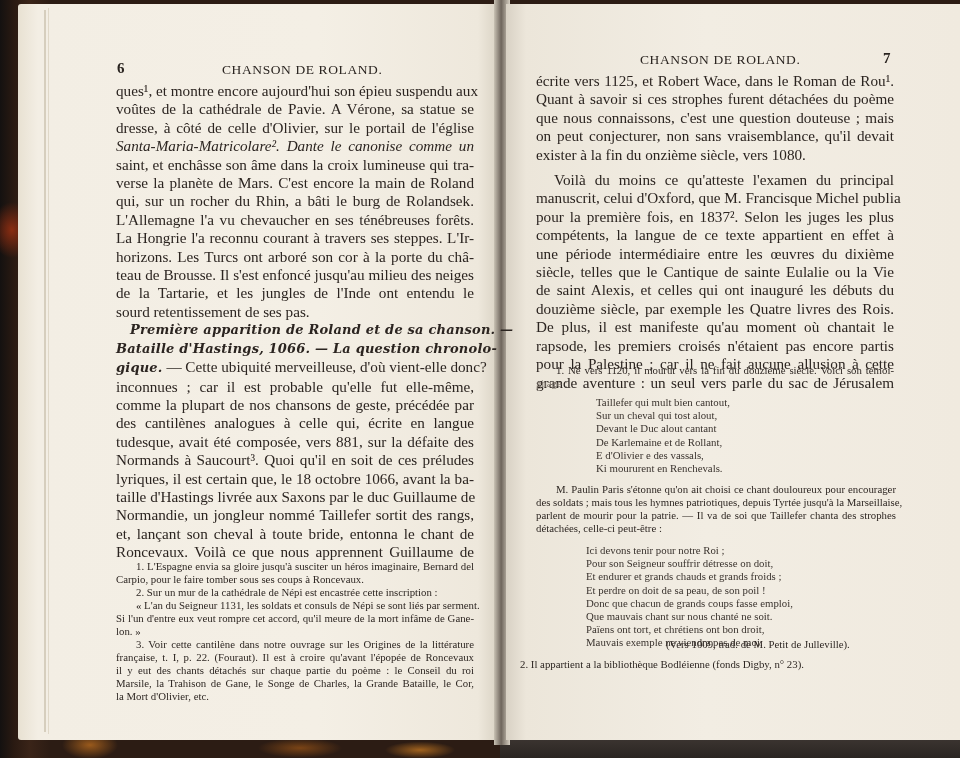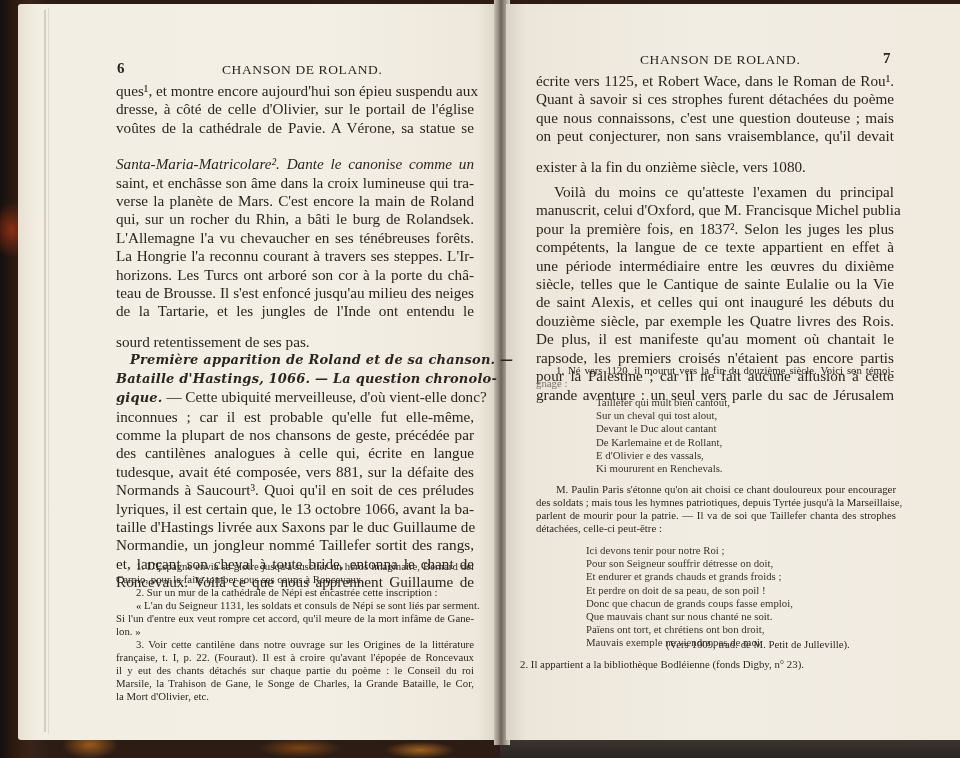--- a/index.html
+++ b/index.html
@@ -42,21 +42,21 @@
     background: linear-gradient(90deg, #d8d1c4 0px, #ece6da 20px, #f2ede3 200px, #f0eadf 454px);
   }
   .runhead {
     position: absolute; font-size: 13.5px; letter-spacing: 0.6px; color: #2a2420;
   }
   .pagenum { position: absolute; font-size: 15px; font-weight: bold; color: #2a2420; }
   .body-text {
     position: absolute; font-size: 15.2px; line-height: 18.4px; text-align: justify; color: #2b2420;
   }
   .body-text .line { display: block; white-space: nowrap; text-align-last: justify; }
-  .body-text .line.last { text-align-last: left; margin-top: 12px; }
+  .body-text .line.last { text-align-last: left; }
   .heading-bold { font-weight: bold; font-family: "DejaVu Serif", serif; font-size: 13px; letter-spacing: 0.2px; font-style: italic; }
   .notes {
     position: absolute; font-size: 10.8px; line-height: 13px; color: #2e2723;
   }
   .notes .line { display: block; white-space: nowrap; text-align-last: justify; }
   .notes .line.last { text-align-last: left; }
   .indent { padding-left: 20px; }
   .verse { position: absolute; font-size: 10.8px; line-height: 13.2px; color: #3a332e; white-space: nowrap; }
   .verse .vl { display: block; font-family: Liberation Serif, serif; }
   .faded { color: #7b7269; }
@@ -72,42 +72,42 @@
   <div class="edge2"></div>
 </div>
 <div class="gutter"></div>
 <div class="page page-right"></div>
 
 <div class="pagenum" style="left:117px; top:60px;">6</div>
 <div class="runhead" style="left:222px; top:62px;">CHANSON DE ROLAND.</div>
 
 <div class="body-text" style="left:116px; top:82px; width:358px;">
   <span class="line">ques¹, et montre encore aujourd'hui son épieu suspendu aux</span>
+  <span class="line">voûtes de la cathédrale de Pavie. A Vérone, sa statue se</span>
   <span class="line">dresse, à côté de celle d'Olivier, sur le portail de l'église</span>
-  <span class="line">voûtes de la cathédrale de Pavie. A Vérone, sa statue se</span>
-  <span class="line" style="font-style:italic;margin-top:18px;">Santa-Maria-Matricolare². Dante le canonise comme un</span>
+  <span class="line" style="font-style:italic;">Santa-Maria-Matricolare². Dante le canonise comme un</span>
   <span class="line">saint, et enchâsse son âme dans la croix lumineuse qui tra-</span>
   <span class="line">verse la planète de Mars. C'est encore la main de Roland</span>
   <span class="line">qui, sur un rocher du Rhin, a bâti le burg de Rolandsek.</span>
   <span class="line">L'Allemagne l'a vu chevaucher en ses ténébreuses forêts.</span>
   <span class="line">La Hongrie l'a reconnu courant à travers ses steppes. L'Ir-</span>
   <span class="line">horizons. Les Turcs ont arboré son cor à la porte du châ-</span>
   <span class="line">teau de Brousse. Il s'est enfoncé jusqu'au milieu des neiges</span>
   <span class="line">de la Tartarie, et les jungles de l'Inde ont entendu le</span>
   <span class="line last">sourd retentissement de ses pas.</span>
 
   <span class="line heading-bold" style="padding-left:14px;">Première apparition de Roland et de sa chanson. —</span>
   <span class="line heading-bold">Bataille d'Hastings, 1066. — La question chronolo-</span>
   <span class="line"><span class="heading-bold">gique.</span><span> — Cette ubiquité merveilleuse, d'où vient-elle donc?</span></span>
   <span class="line">inconnues ; car il est probable qu'elle fut elle-même,</span>
   <span class="line">comme la plupart de nos chansons de geste, précédée par</span>
   <span class="line">des cantilènes analogues à celle qui, écrite en langue</span>
   <span class="line">tudesque, avait été composée, vers 881, sur la défaite des</span>
   <span class="line">Normands à Saucourt³. Quoi qu'il en soit de ces préludes</span>
-  <span class="line">lyriques, il est certain que, le 13 octobre 1066, avant la ba-</span>
+  <span class="line">lyriques, il est certain que, le 18 octobre 1066, avant la ba-</span>
   <span class="line">taille d'Hastings livrée aux Saxons par le duc Guillaume de</span>
   <span class="line">Normandie, un jongleur nommé Taillefer sortit des rangs,</span>
   <span class="line">et, lançant son cheval à toute bride, entonna le chant de</span>
   <span class="line">Roncevaux. Voilà ce que nous apprennent Guillaume de</span>
 </div>
 
 <div class="notes" style="left:116px; top:560px; width:358px;">
   <span class="line indent">1. L'Espagne envia sa gloire jusqu'à susciter un héros imaginaire, Bernard del</span>
   <span class="line last">Carpio, pour le faire tomber sous ses coups à Roncevaux.</span>
   <span class="line last indent">2. Sur un mur de la cathédrale de Népi est encastrée cette inscription :</span>

